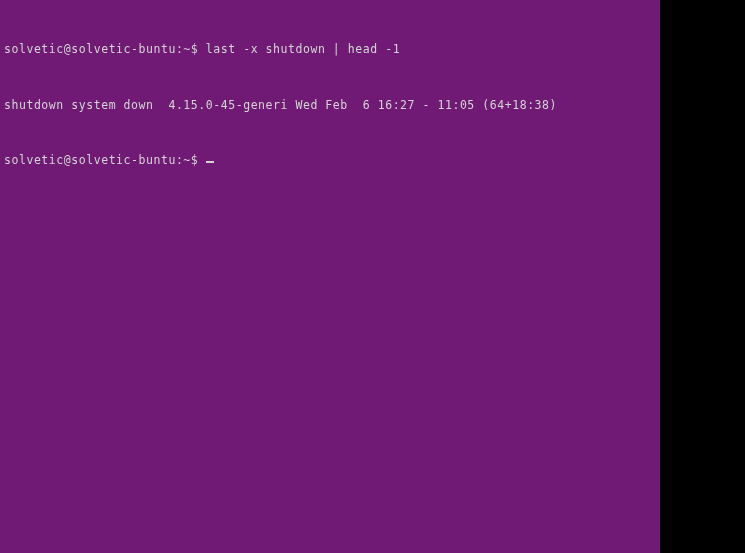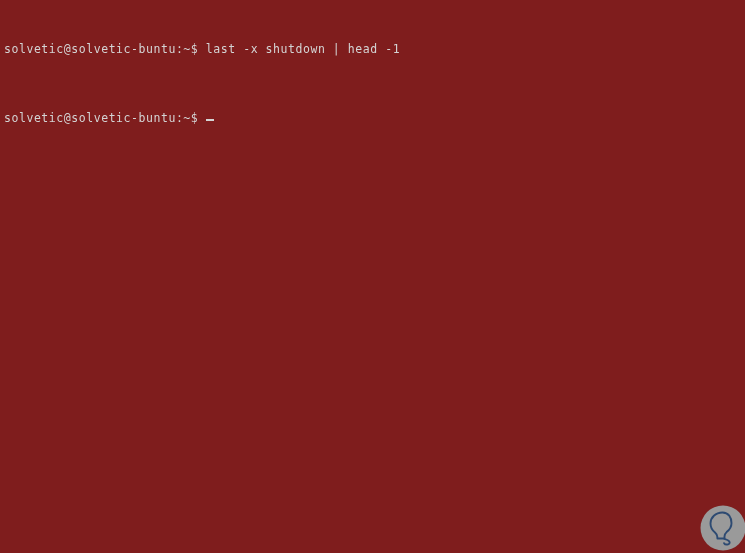--- a/index.html
+++ b/index.html
@@ -2,23 +2,23 @@
 <html><head>
 <meta charset="utf-8">
 <style>
   html, body {
     margin: 0;
     padding: 0;
     background: #000000;
   }
   #screen {
     position: relative;
-    width: 745px;
+    width: 660px;
     height: 553px;
-    background: #7f1d1d;
+    background: #701a75;
     overflow: hidden;
   }
   #terminal {
     position: absolute;
     left: 0;
     top: 0;
     width: 745px;
     height: 553px;
     padding: 2px 0 0 4px;
     box-sizing: border-box;
@@ -62,20 +62,21 @@
 </style>
 </head>
 <body>
 
 <div id="screen">
 
   <div id="terminal">
 
     <div class="term-line"><span class="prompt-seg">solvetic@solvetic-buntu:~$ </span><span class="cmd-seg">last -x shutdown | head -1</span></div>
 
+    <div class="term-line"><span class="out-seg">shutdown system down  4.15.0-45-generi Wed Feb  6 16:27 - 11:05 (64+18:38)</span></div>
 
     <div class="term-line"><span class="prompt-seg">solvetic@solvetic-buntu:~$ </span><span class="cursor"></span></div>
 
   </div>
 
   <div id="watermark">
     <svg viewBox="0 0 46 46">
       <circle cx="23" cy="23" r="22.5" fill="#9a9a9a"></circle>
       <path d="M22.5 7.5 C15.5 7.5 10.5 12.5 10.5 18.5 C10.5 22.5 12.5 25.5 15 27.5 C16.5 28.8 17.2 30.2 17.3 31.8 L17.4 33.5 L24.5 33.5 L24.5 31.5 C24.5 29.8 25.2 28.3 26.6 27.1 C29.3 24.9 31.5 22 31.5 18.2 C31.5 12.3 28.5 7.5 22.5 7.5 Z" fill="none" stroke="#2d4a72" stroke-width="1.9" stroke-linejoin="round" stroke-linecap="round"></path>
       <path d="M24.3 33.8 C26.5 34.4 28.6 35.2 29.4 36.6 C30.1 37.9 29.2 39.3 27.4 39.5 C25.9 39.7 24.6 39.1 24.1 38.2" fill="none" stroke="#2d4a72" stroke-width="1.9" stroke-linecap="round" stroke-linejoin="round"></path>

